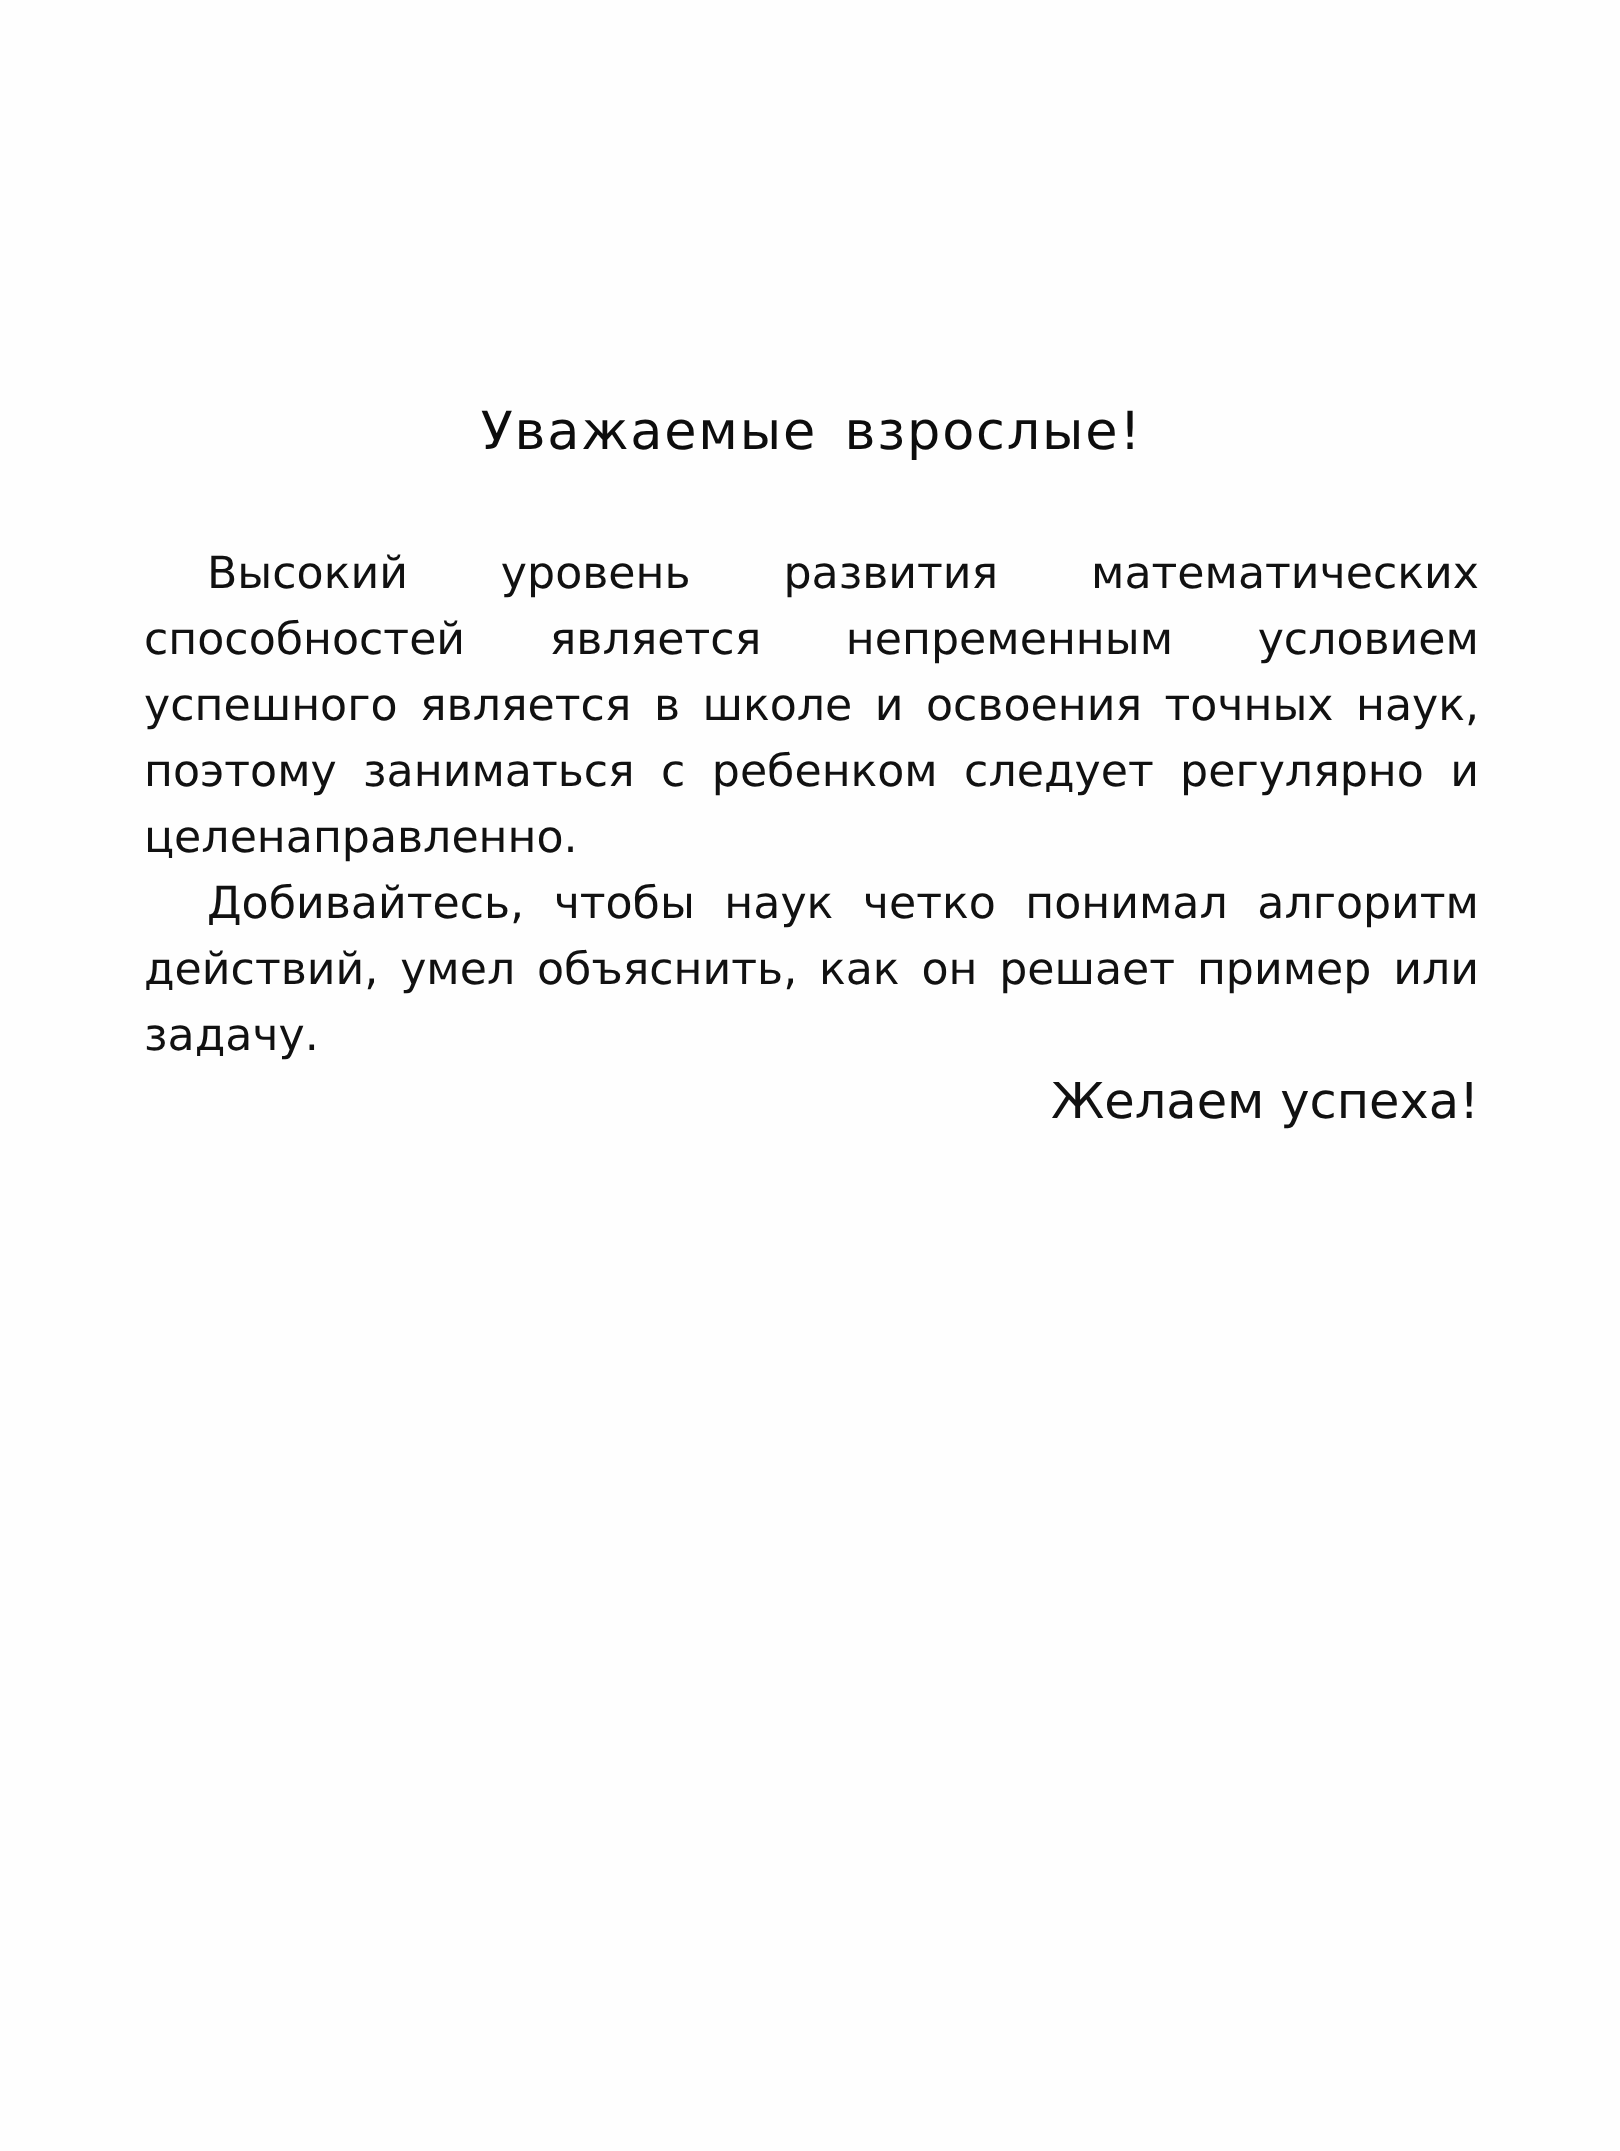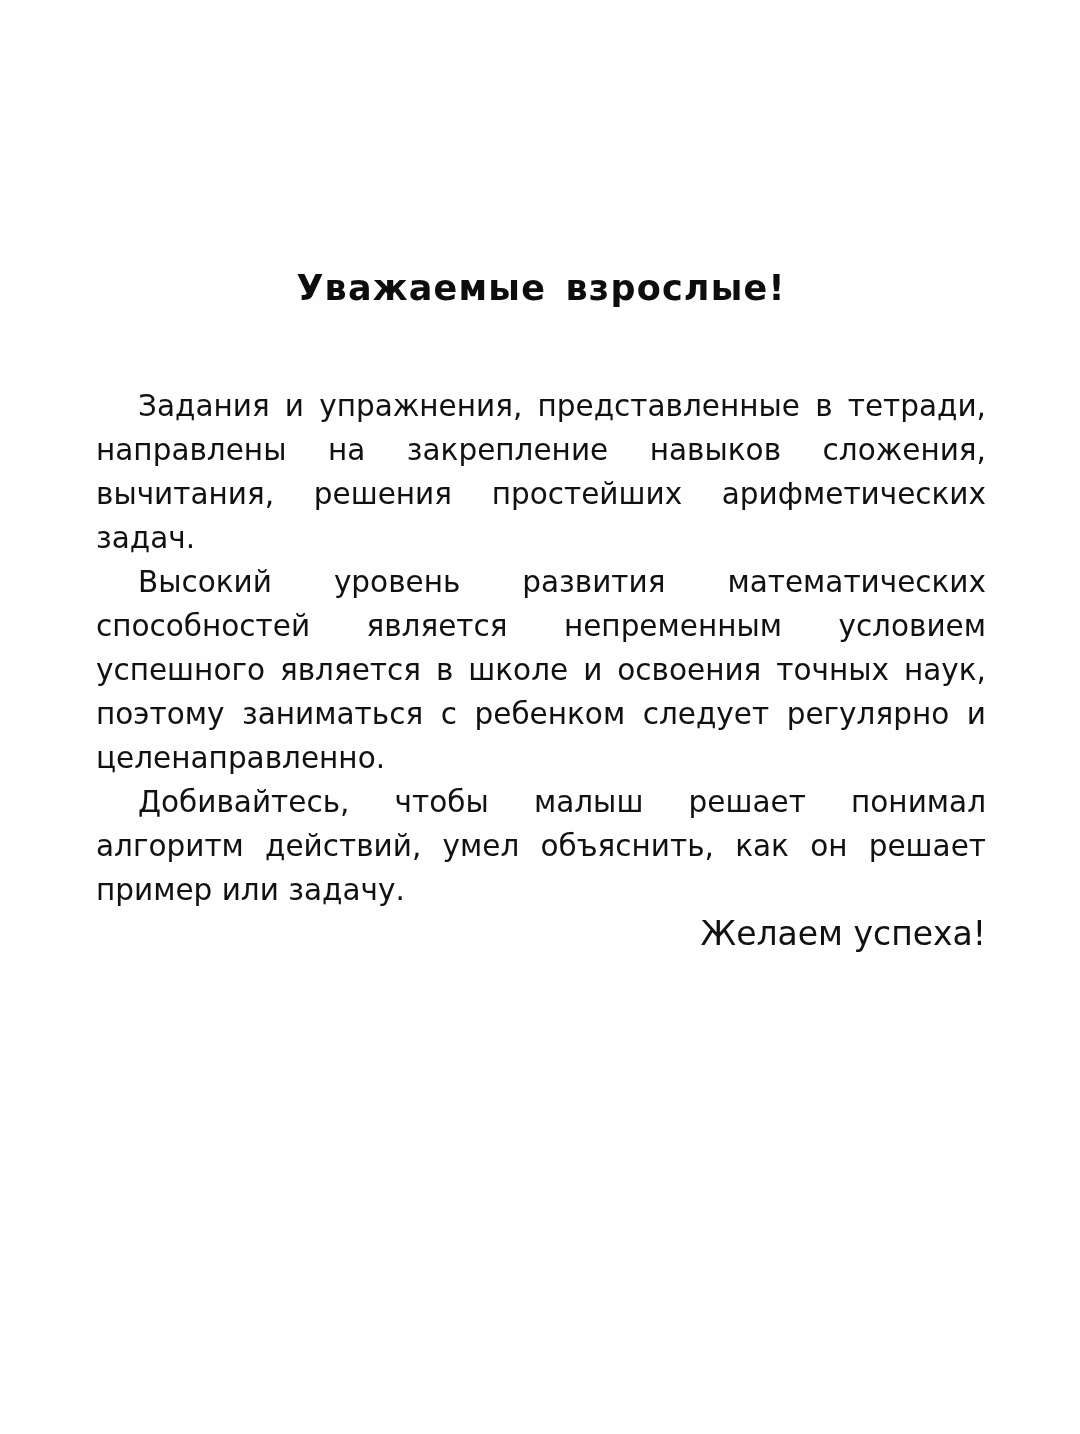--- a/index.html
+++ b/index.html
@@ -17,24 +17,24 @@
     color: #121212;
   }
   .content {
     position: absolute;
     left: 96px;
     top: 268px;
     width: 890px;
   }
   .doc-title {
     font-size: 35px;
-    font-weight: bold;
+    font-weight: normal;
     text-align: center;
     letter-spacing: 1.2px;
-    margin: 0 0 76px 0;
+    margin: 0 0 52px 0;
     color: #0d0d0d;
     word-spacing: 6px;
   }
   .para {
     font-size: 29.5px;
     line-height: 44px;
     text-align: justify;
     text-justify: inter-word;
     margin: 0;
     text-indent: 42px;
@@ -56,22 +56,21 @@
 </style>
 </head>
 <body>
 
 <div class="page">
   <div class="content">
 
     <h1 class="doc-title">Уважаемые взрослые!</h1>
 
 
-    <p class="para">Задания и упражнения, представленные в тетради, направлены на закрепление навыков сложения, вычитания, решения простейших арифметических задач.</p>
 
     <p class="para">Высокий уровень развития математических способностей является непременным условием успешного является в школе и освоения точных наук, поэтому заниматься с ребенком следует регулярно и целенаправленно.</p>
 
-    <p class="para">Добивайтесь, чтобы малыш решает понимал алгоритм действий, умел объяснить, как он решает пример или задачу.</p>
+    <p class="para">Добивайтесь, чтобы наук четко понимал алгоритм действий, умел объяснить, как он решает пример или задачу.</p>
 
     <p class="closing">Желаем успеха!</p>
 
   </div>
 </div>
 
 </body></html>

